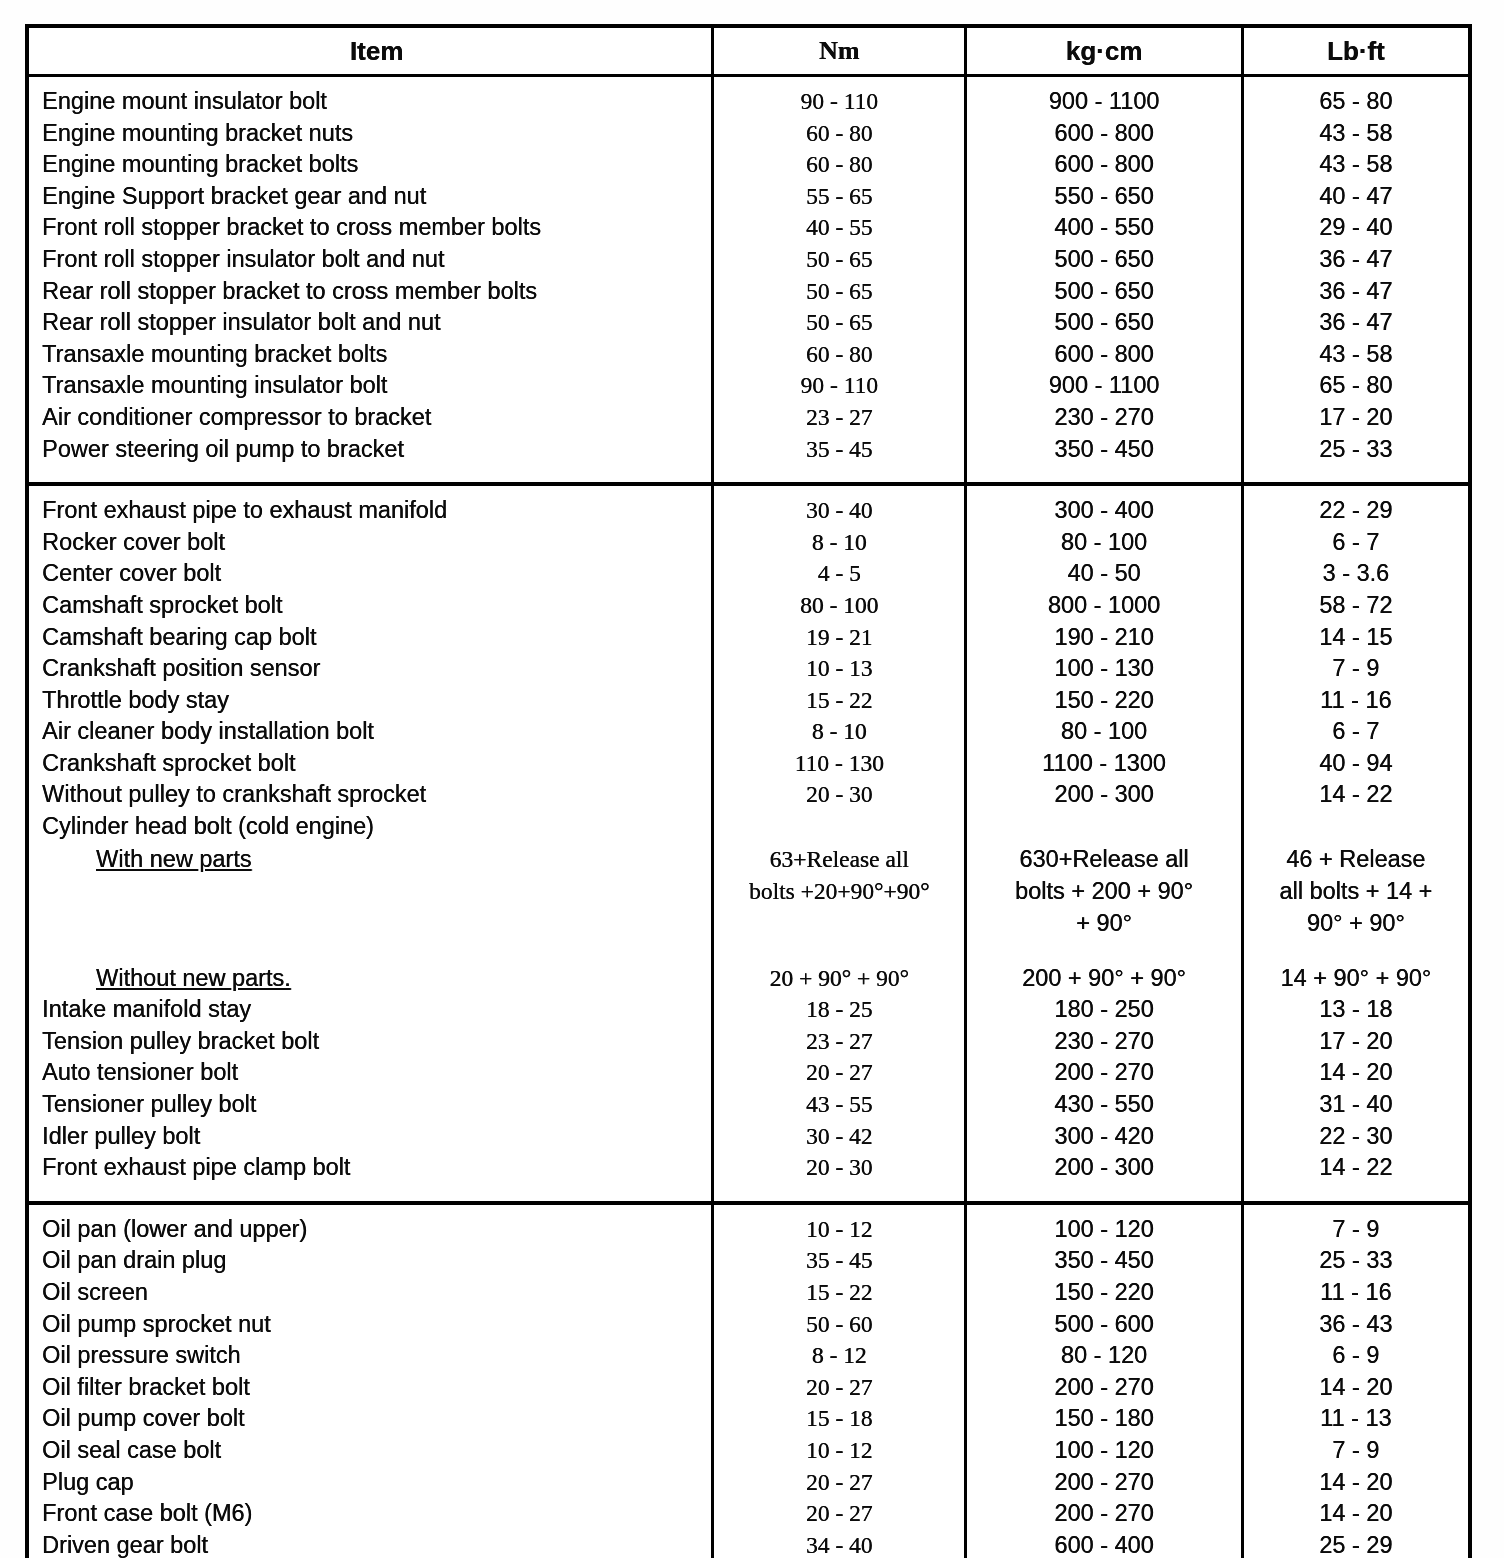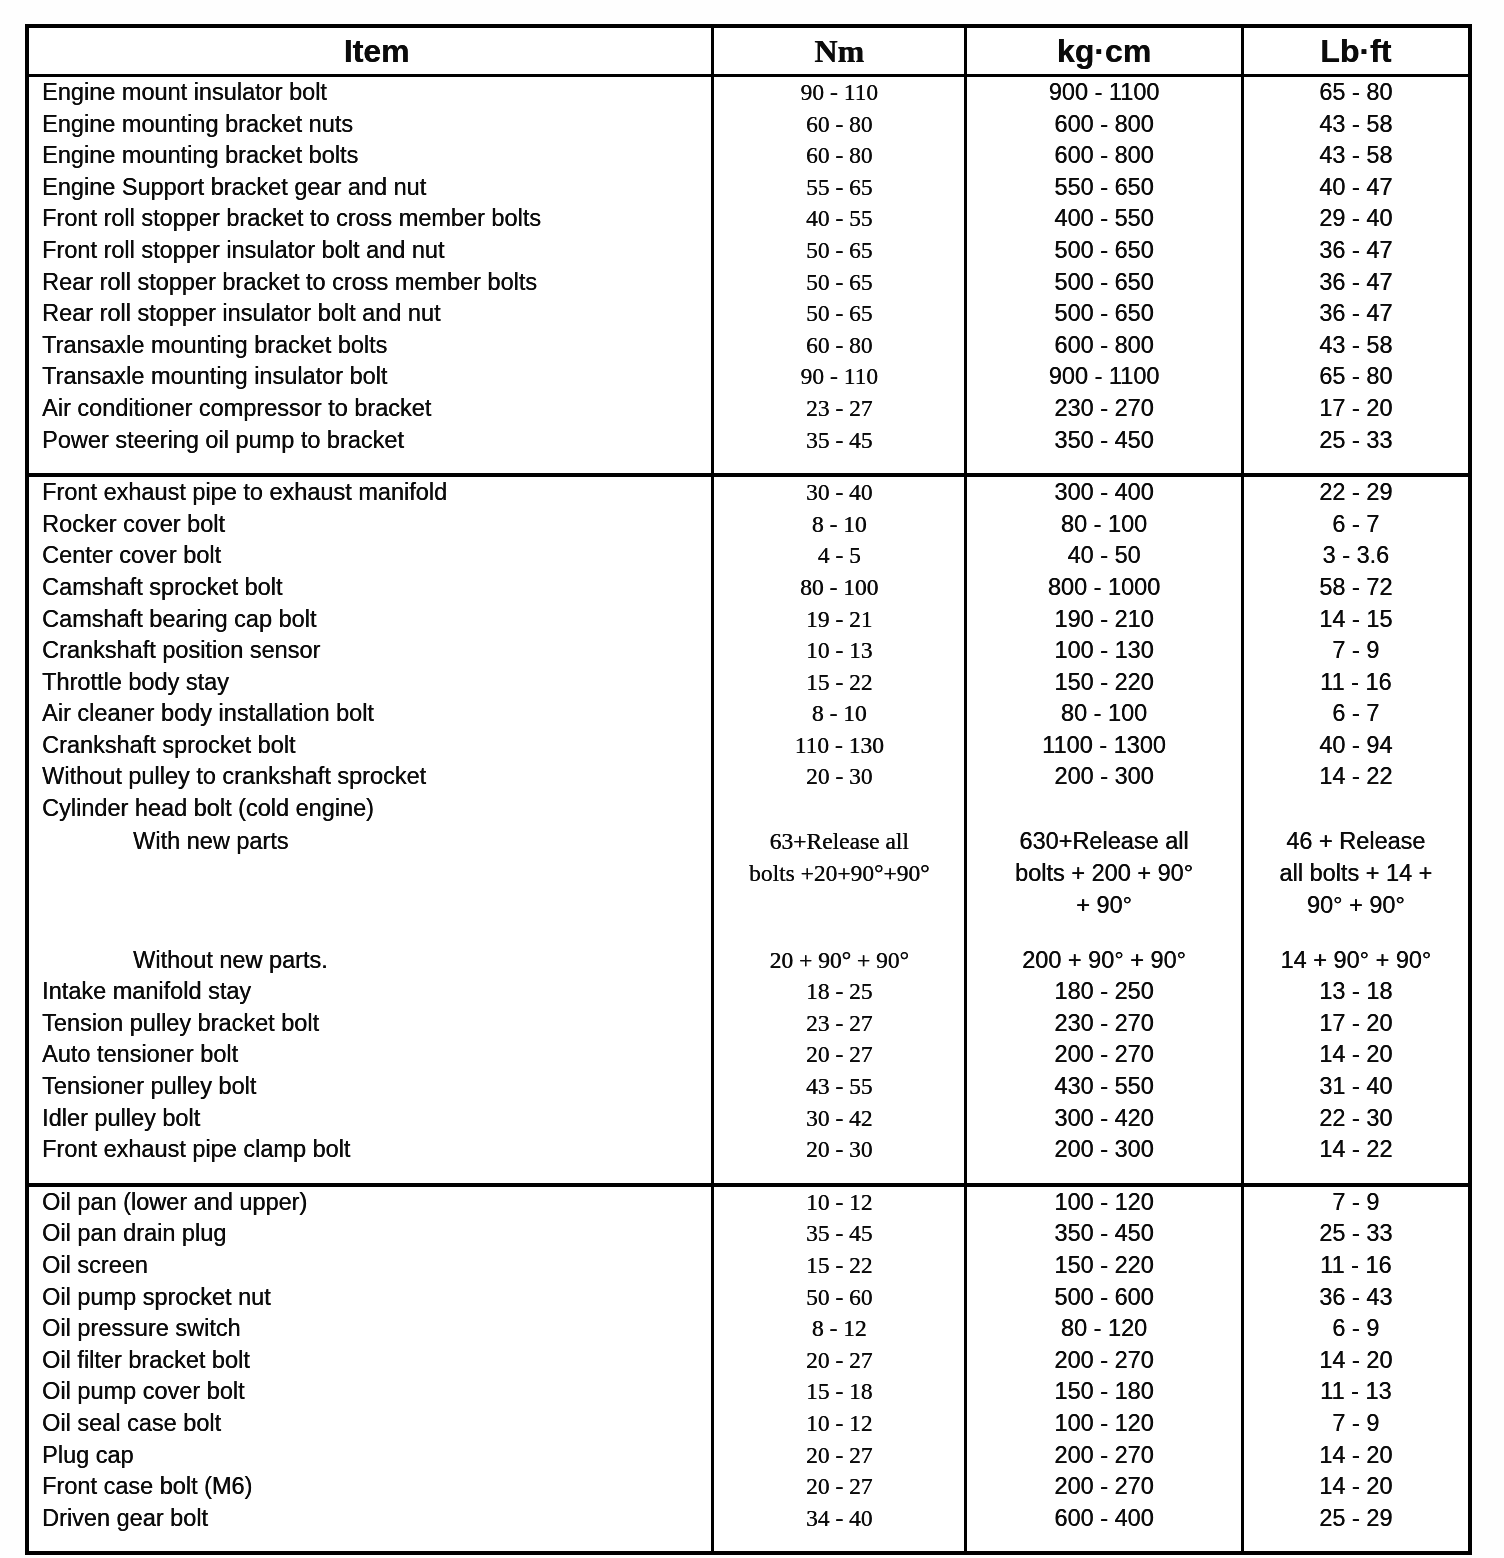--- a/index.html
+++ b/index.html
@@ -23,50 +23,50 @@
     width: 1447px;
     border: 4px solid #000;
     background: #fff;
     box-sizing: border-box;
     text-shadow: 0.35px 0 0 currentColor; 
   }
   .hdr-row {
     display: flex;
     border-bottom: 3px solid #000;
     font-weight: 700;
-    font-size: 32px;
+    font-size: 26px;
     line-height: 46px;
     height: 46px;
   }
   .hdr-cell {
     text-align: center;
     box-sizing: border-box;
   }
   .section {
     border-bottom: 4px solid #000;
     padding: 0;
   }
   .section:last-child { border-bottom: none; }
   .row {
     display: flex;
     align-items: stretch;
   }
-  .section .row:first-child .cell { padding-top: 0; }
+  .section .row:first-child .cell { padding-top: 9px; }
   .section .row:last-child .cell { padding-bottom: 17px; }
   .cell {
     box-sizing: border-box;
     font-size: 23.5px;
     line-height: 31.6px;
     white-space: pre-line;
   }
   .c-item  { width: 47.4%; padding-left: 13px; }
   .c-nm    { width: 17.6%; text-align: center; border-left: 3px solid #000; font-family: Liberation Serif, serif; }
   .c-kgcm  { width: 19.2%; text-align: center; border-left: 3px solid #000; }
   .c-lbft  { width: 15.8%; text-align: center; border-left: 3px solid #000; }
-  .c-item.indent { padding-left: 104px; }
+  .c-item.indent { padding-left: 67px; text-decoration: underline; }
   .row.gap-before .cell { padding-top: 24px; }
   .row.ml .cell { line-height: 32px; }
 </style>
 </head>
 <body>
 
 <div class="page">
   <div class="tbl">
     <div class="hdr-row">
       <div class="hdr-cell c-item">Item</div>

